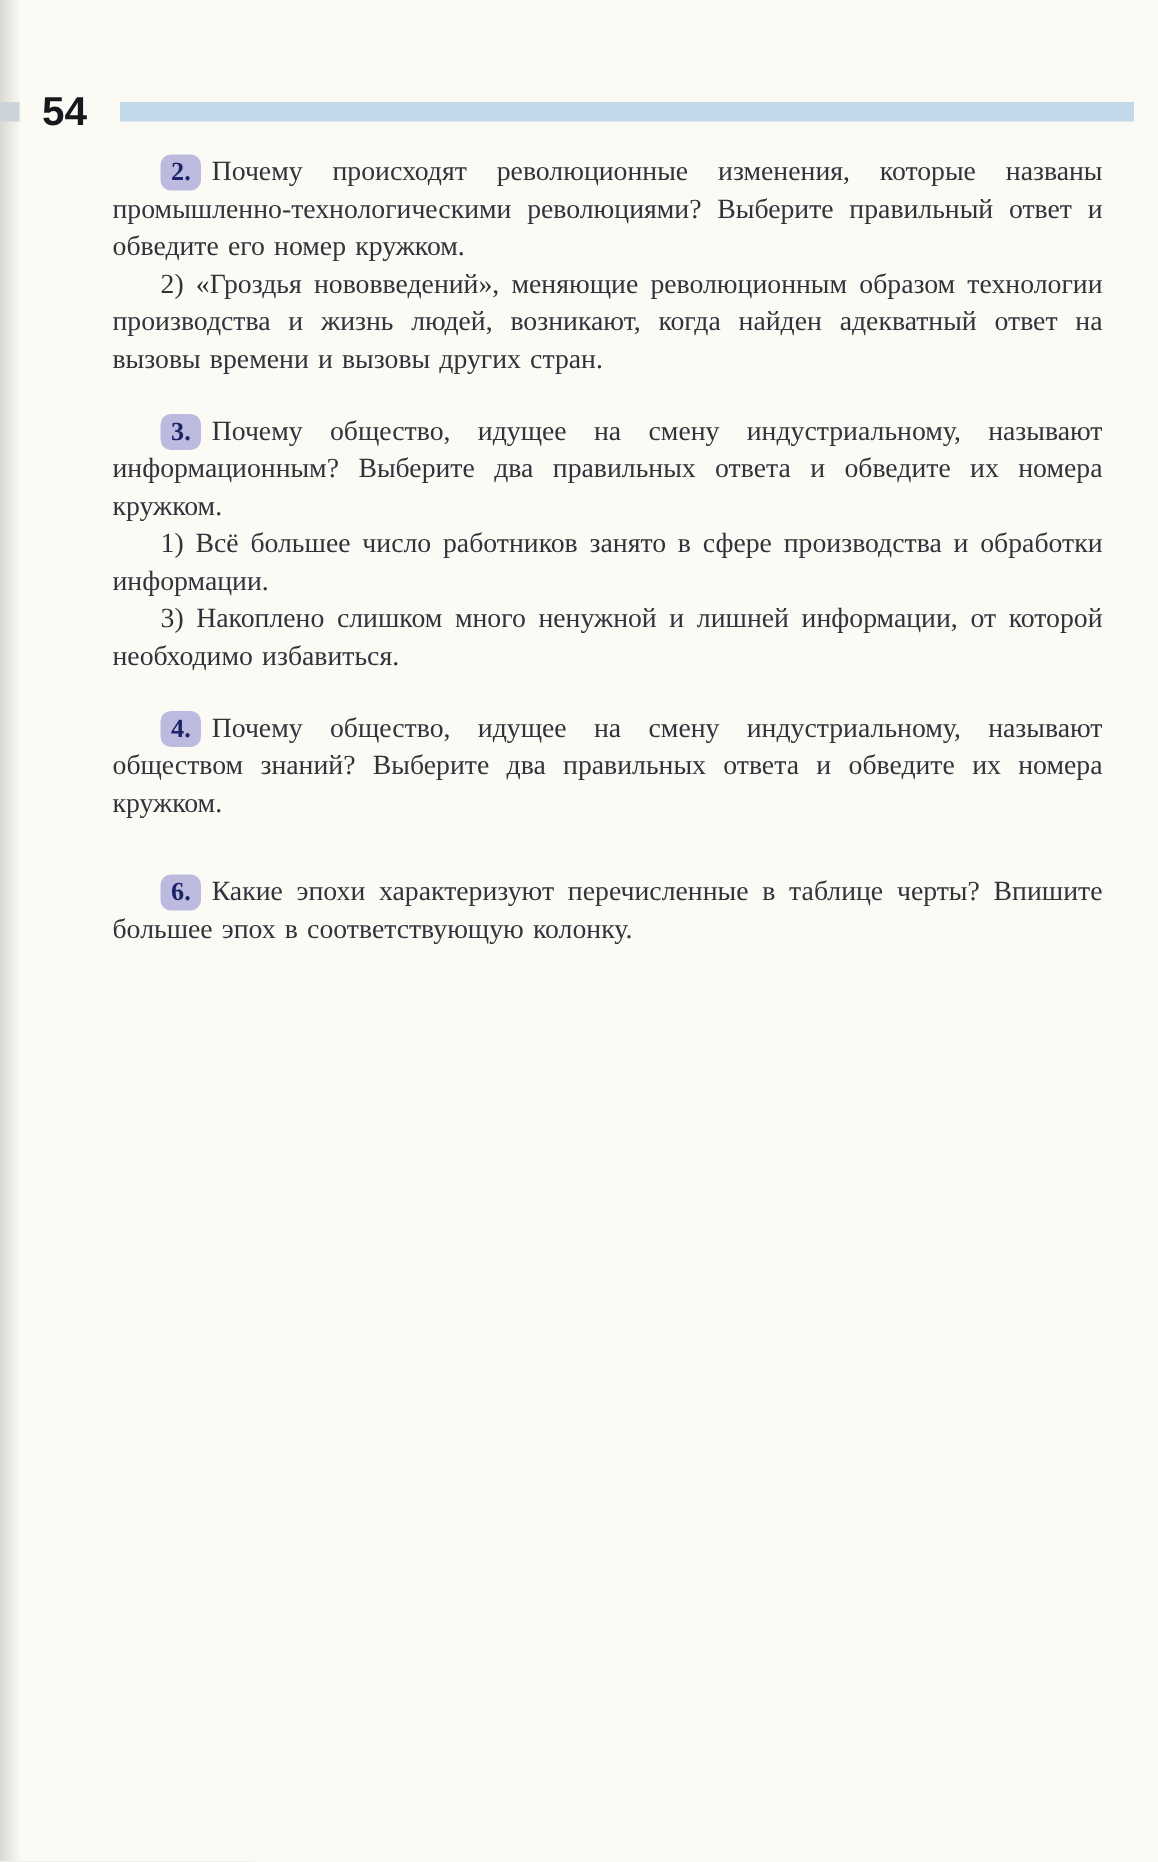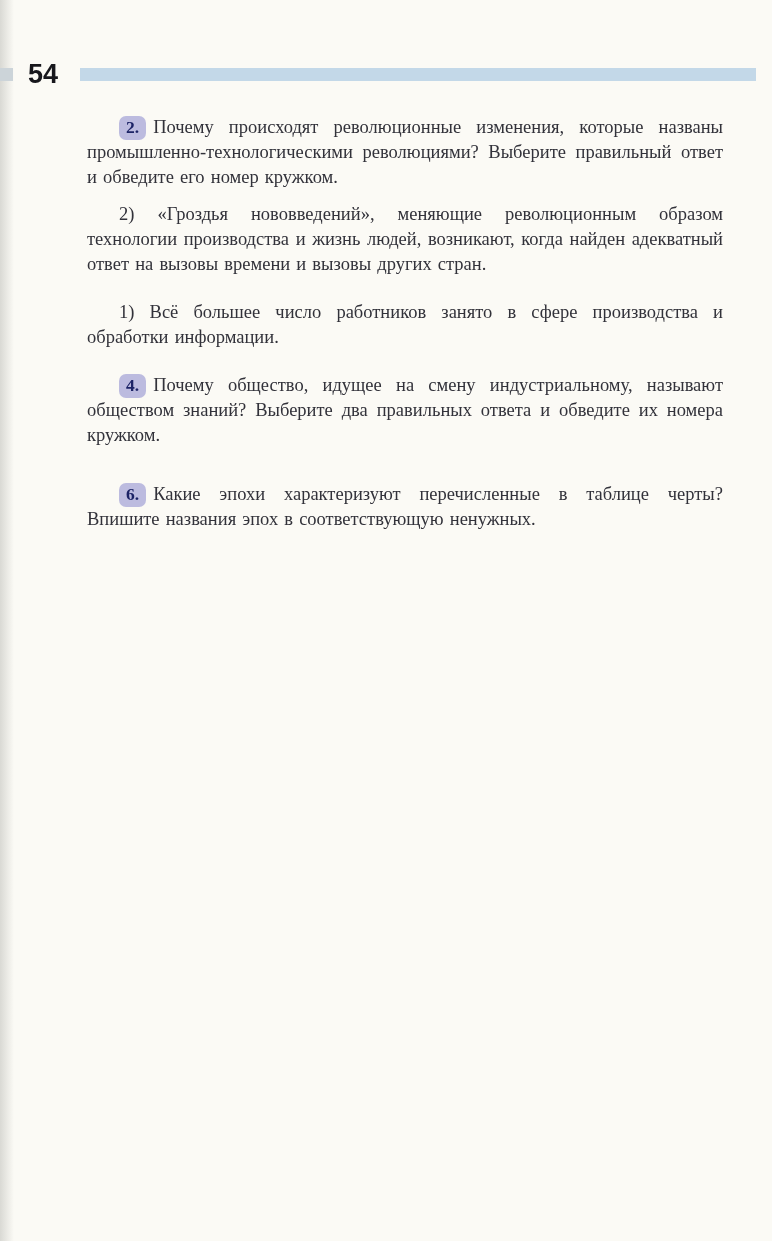--- a/index.html
+++ b/index.html
@@ -54,21 +54,21 @@
   }
   
   .content {
     position: absolute;
     top: 103px;
     left: 75px;
     width: 660px;
   }
   .question { margin-bottom: 23px; }
   .question p {
-    margin: 12px;
+    margin: 0;
     font-size: 18.5px;
     line-height: 25px;
     text-align: justify;
     text-indent: 32px;
     word-spacing: 1.5px;
   }
   .badge {
     display: inline-block;
     text-indent: 0;
     background: #bcbbdf;
@@ -104,26 +104,28 @@
   </div>
 
   <div class="content">
 
     <div class="question">
       <p><span class="badge">2.</span><span>Почему происходят революционные изменения, которые названы промышленно-технологическими революциями? Выберите правильный ответ и обведите его номер кружком.</span></p>
       <p>2) «Гроздья нововведений», меняющие революционным образом технологии производства и жизнь людей, возникают, когда найден адекватный ответ на вызовы времени и вызовы других стран.</p>
     </div>
 
     <div class="question">
+      <p><span class="badge">3.</span><span>Почему общество, идущее на смену индустриальному, называют информационным? Выберите два правильных ответа и обведите их номера кружком.</span></p>
       <p>1) Всё большее число работников занято в сфере производства и обработки информации.</p>
+      <p>3) Накоплено слишком много ненужной и лишней информации, от которой необходимо избавиться.</p>
     </div>
 
     <div class="question">
       <p><span class="badge">4.</span><span>Почему общество, идущее на смену индустриальному, называют обществом знаний? Выберите два правильных ответа и обведите их номера кружком.</span></p>
     </div>
 
 
     <div class="question q6">
-      <p><span class="badge">6.</span><span>Какие эпохи характеризуют перечисленные в таблице черты? Впишите названия эпох в соответствующую ненужных.</span></p>
+      <p><span class="badge">6.</span><span>Какие эпохи характеризуют перечисленные в таблице черты? Впишите большее эпох в соответствующую колонку.</span></p>
     </div>
 
   </div>
 </div>
 
 </body></html>

